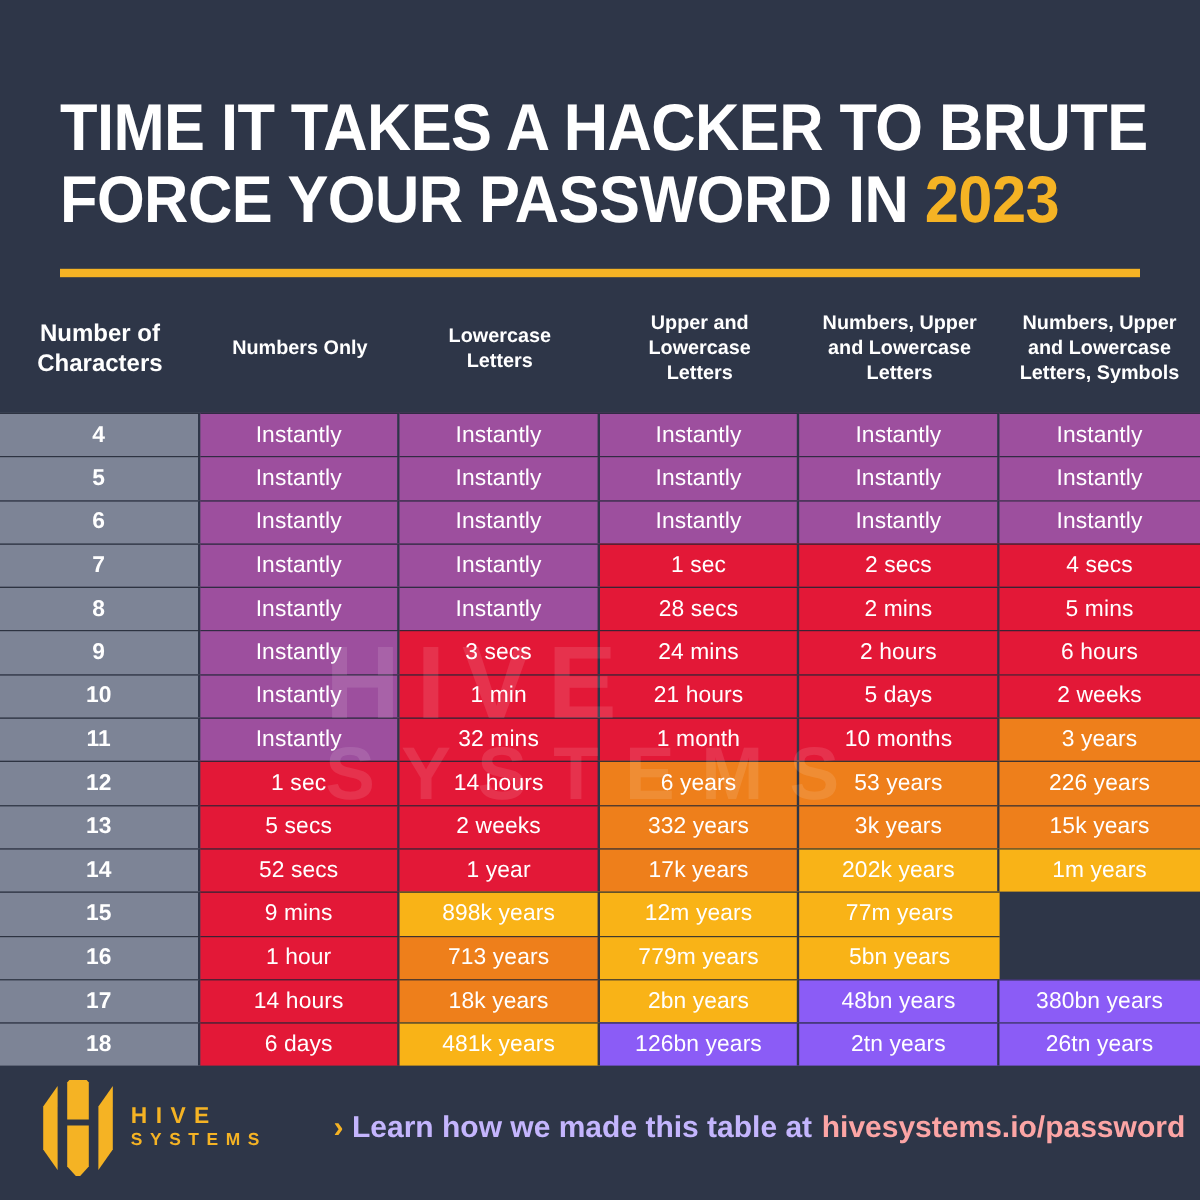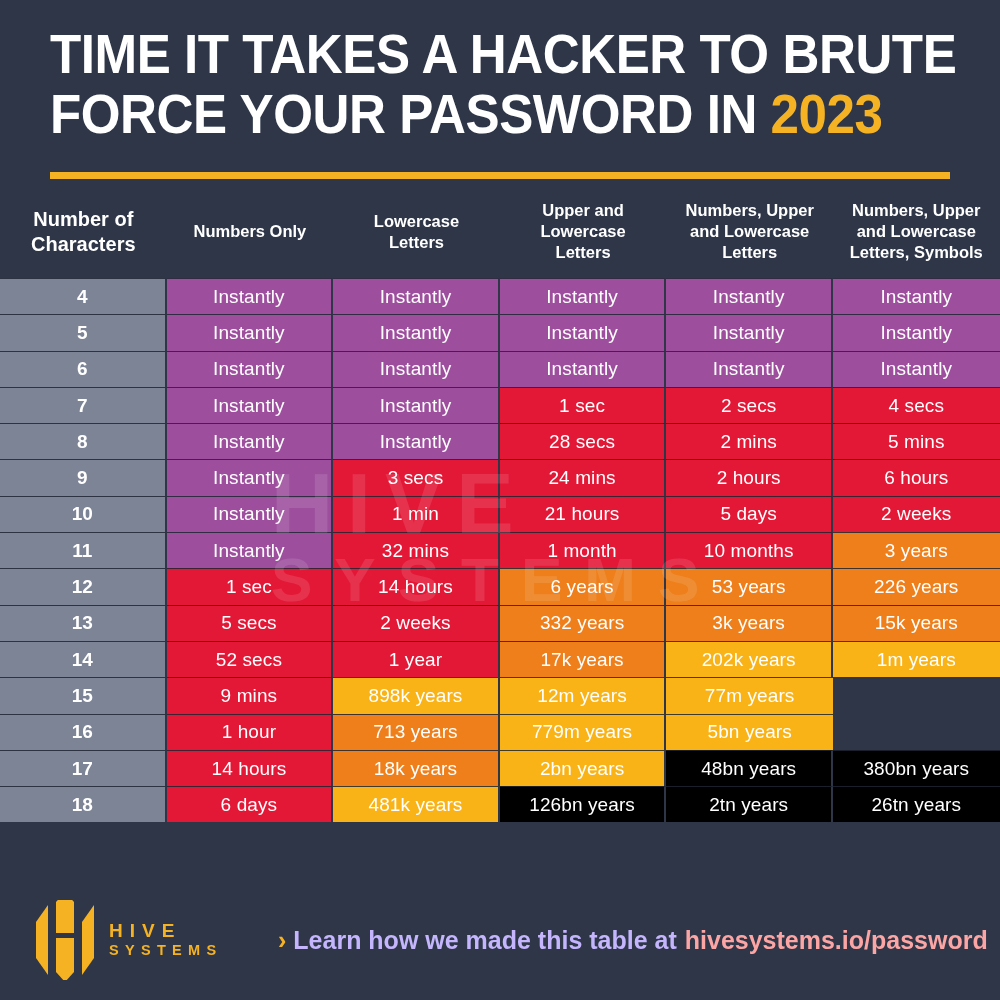--- a/index.html
+++ b/index.html
@@ -5,21 +5,21 @@
   * { margin:0; padding:0; box-sizing:border-box; }
   html, body {
     width:1000px; height:1000px;
     background:#2e3648;
     font-family:"Liberation Sans", sans-serif;
     overflow:hidden;
   }
   .page { position:relative; width:1000px; height:1000px; background:#2e3648; }
 
   
-  .title-block { padding:24px 50px 0 50px; }
+  .title-block { padding:76px 50px 0 50px; }
   .title {
     font-family:"Liberation Sans Narrow","Liberation Sans", sans-serif;
     font-weight:bold;
     font-size:55px;
     line-height:60px;
     letter-spacing:-0.5px;
     color:#ffffff;
     text-transform:uppercase;
     transform:scaleX(0.93);
     transform-origin:left center;
@@ -30,21 +30,21 @@
     margin:28px 0 0 0;
     height:7px;
     background:#f5b324;
     width:900px;
   }
 
   
   .col-headers {
     display:flex;
     width:1000px;
-    height:99px;
+    height:113px;
     align-items:center;
     padding-top:6px;
   }
   .col-head {
     flex:0 0 166.6px;
     text-align:center;
     color:#ffffff;
     font-weight:bold;
     line-height:21px;
     padding:0 6px;
@@ -70,21 +70,21 @@
     z-index:2;
   }
   .cell:last-child { border-right:none; }
   .cell.num { font-weight:bold; font-size:19px; }
 
   .c-gray   { background:#7d8496; }
   .c-purple { background:#9d4f9e; }
   .c-red    { background:#e31837; }
   .c-orange { background:#ee7f1b; }
   .c-yellow { background:#f9b317; }
-  .c-green  { background:#000000; }
+  .c-green  { background:#8b5cf6; }
 
   
   .watermark {
     position:absolute;
     left:175px; top:16px;
     width:660px; height:400px;
     z-index:5;
     pointer-events:none;
     opacity:0.11;
   }

